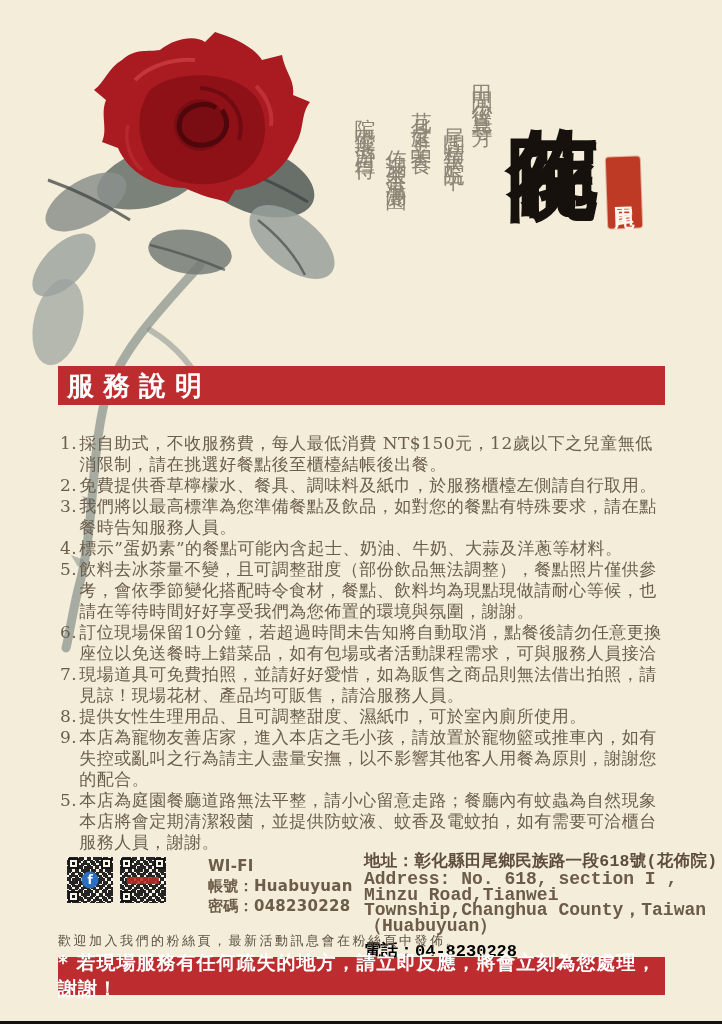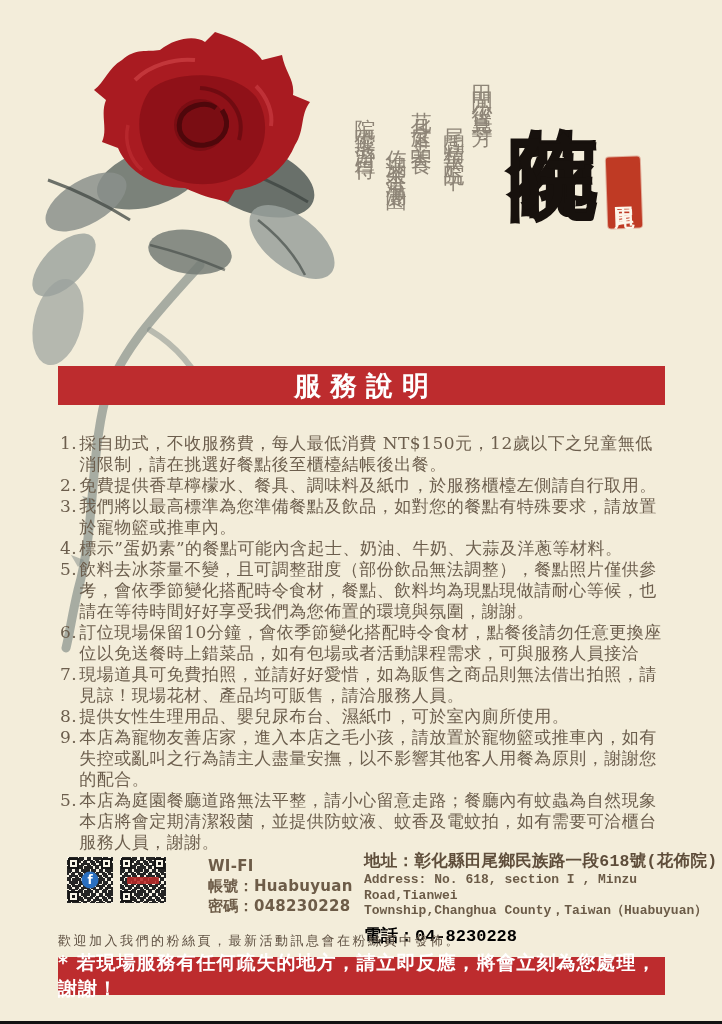--- a/index.html
+++ b/index.html
@@ -32,21 +32,21 @@
     display:flex;align-items:center;justify-content:center;
     box-shadow:0 0 0 1px rgba(191,58,36,.35);
   }
   .seal-text{
     writing-mode:vertical-rl;text-orientation:upright;
     color:#fdf6ea;font-size:21px;font-weight:700;letter-spacing:3px;line-height:1;
   }
   
   .service-banner{
     position:absolute;left:58px;top:366px;width:607px;height:39px;z-index:3;
-    background:#bd2c2e;display:flex;align-items:center;justify-content:center;
+    background:#bd2c2e;display:flex;align-items:center;
   }
   .service-banner-title{
     color:#ffffff;font-family:"DejaVu Sans","Liberation Sans",sans-serif;
     font-weight:700;font-size:27px;letter-spacing:9px;padding-left:9px;
   }
   
   .rules{
     position:absolute;left:60px;top:433px;width:608px;z-index:2;
     color:#6c5e4d;font-size:17px;line-height:21px;letter-spacing:.5px;
   }
@@ -76,21 +76,21 @@
   .wifi{
     position:absolute;left:208px;top:856px;z-index:2;
     font-family:"DejaVu Sans","Liberation Sans",sans-serif;
     color:#6d5c48;font-size:15px;line-height:20px;font-weight:700;letter-spacing:.3px;
   }
   .address{
     position:absolute;left:364px;top:851px;width:356px;z-index:2;
     font-family:Liberation Mono, monospace;color:#6b5b47;
   }
   .address-zh{font-size:16.5px;font-weight:700;line-height:21px;color:#5e4d3a;letter-spacing:.3px;}
-  .address-en{font-size:13px;line-height:15.5px;font-weight:600;}
+  .address-en{font-size:18px;line-height:15.5px;font-weight:600;}
   .address-tel{font-size:17px;font-weight:700;line-height:23px;color:#000000;margin-top:6px;}
   .fans-note{
     position:absolute;left:58px;top:932px;z-index:2;
     font-size:13px;letter-spacing:2.5px;color:#5f5142;
   }
   .bottom-banner{
     position:absolute;left:58px;top:957px;width:607px;height:38px;z-index:3;
     background:#bd2c2e;display:flex;align-items:center;justify-content:center;
   }
   .bottom-banner-text{
@@ -154,41 +154,41 @@
     <div class="rule">
       <span class="rule-num">1.</span>
       <span class="rule-text">採自助式，不收服務費，每人最低消費 NT$150元，12歲以下之兒童無低消限制，請在挑選好餐點後至櫃檯結帳後出餐。</span>
     </div>
     <div class="rule">
       <span class="rule-num">2.</span>
       <span class="rule-text">免費提供香草檸檬水、餐具、調味料及紙巾，於服務櫃檯左側請自行取用。</span>
     </div>
     <div class="rule">
       <span class="rule-num">3.</span>
-      <span class="rule-text">我們將以最高標準為您準備餐點及飲品，如對您的餐點有特殊要求，請放置於寵物籃或推車內。</span>
+      <span class="rule-text">我們將以最高標準為您準備餐點及飲品，如對您的餐點有特殊要求，請在點餐時告知服務人員。</span>
     </div>
     <div class="rule">
       <span class="rule-num">4.</span>
       <span class="rule-text">標示”蛋奶素”的餐點可能內含起士、奶油、牛奶、大蒜及洋蔥等材料。</span>
     </div>
     <div class="rule">
       <span class="rule-num">5.</span>
       <span class="rule-text">飲料去冰茶量不變，且可調整甜度（部份飲品無法調整），餐點照片僅供參考，會依季節變化搭配時令食材，餐點、飲料均為現點現做請耐心等候，也請在等待時間好好享受我們為您佈置的環境與氛圍，謝謝。</span>
     </div>
     <div class="rule">
       <span class="rule-num">6.</span>
-      <span class="rule-text">訂位現場保留10分鐘，會依季節變化搭配時令食材，點餐後請勿任意更換座位以免送餐時上錯菜品，如有包場或者活動課程需求，可與服務人員接洽</span>
+      <span class="rule-text">訂位現場保留10分鐘，若超過時間未告知將自動取消，點餐後請勿任意更換座位以免送餐時上錯菜品，如有包場或者活動課程需求，可與服務人員接洽</span>
     </div>
     <div class="rule">
       <span class="rule-num">7.</span>
       <span class="rule-text">現場道具可免費拍照，並請好好愛惜，如為販售之商品則無法借出拍照，請見諒！現場花材、產品均可販售，請洽服務人員。</span>
     </div>
     <div class="rule">
       <span class="rule-num">8.</span>
-      <span class="rule-text">提供女性生理用品、嬰兒尿布台、濕紙巾，可於室內廁所使用。</span>
+      <span class="rule-text">提供女性生理用品、且可調整甜度、濕紙巾，可於室內廁所使用。</span>
     </div>
     <div class="rule">
       <span class="rule-num">9.</span>
       <span class="rule-text">本店為寵物友善店家，進入本店之毛小孩，請放置於寵物籃或推車內，如有失控或亂叫之行為請主人盡量安撫，以不影響其他客人用餐為原則，謝謝您的配合。</span>
     </div>
     <div class="rule">
       <span class="rule-num">5.</span>
       <span class="rule-text">本店為庭園餐廳道路無法平整，請小心留意走路；餐廳內有蚊蟲為自然現象本店將會定期清潔殺菌，並提供防蚊液、蚊香及電蚊拍，如有需要可洽櫃台服務人員，謝謝。</span>
     </div>
   </div>

